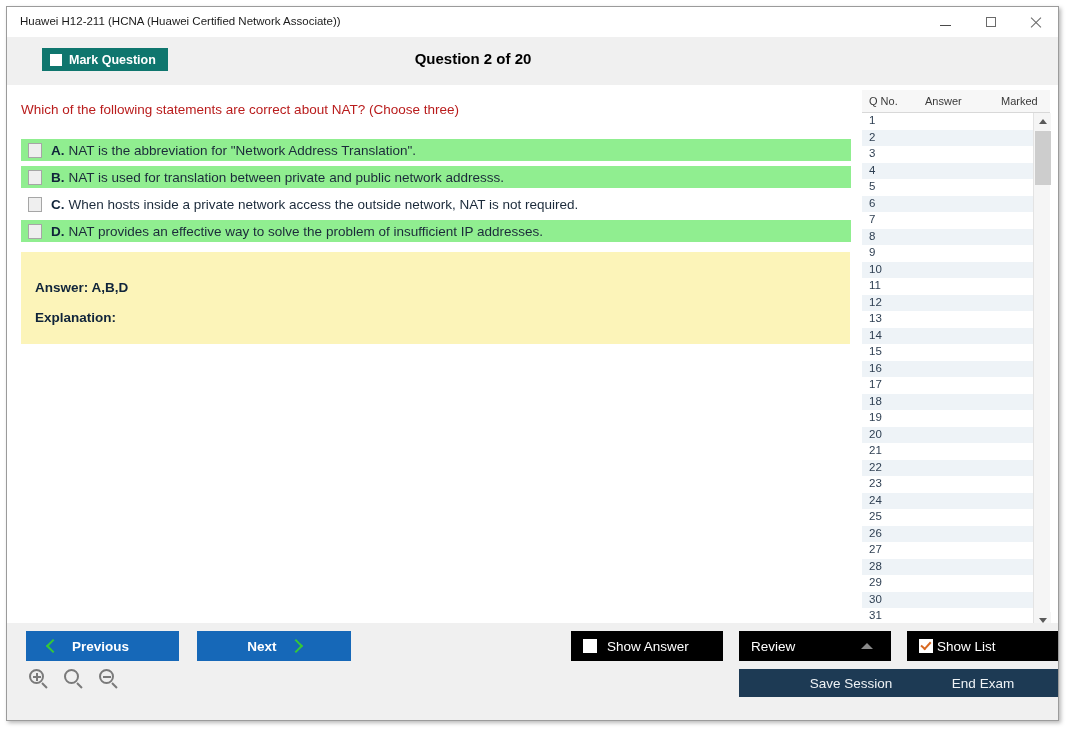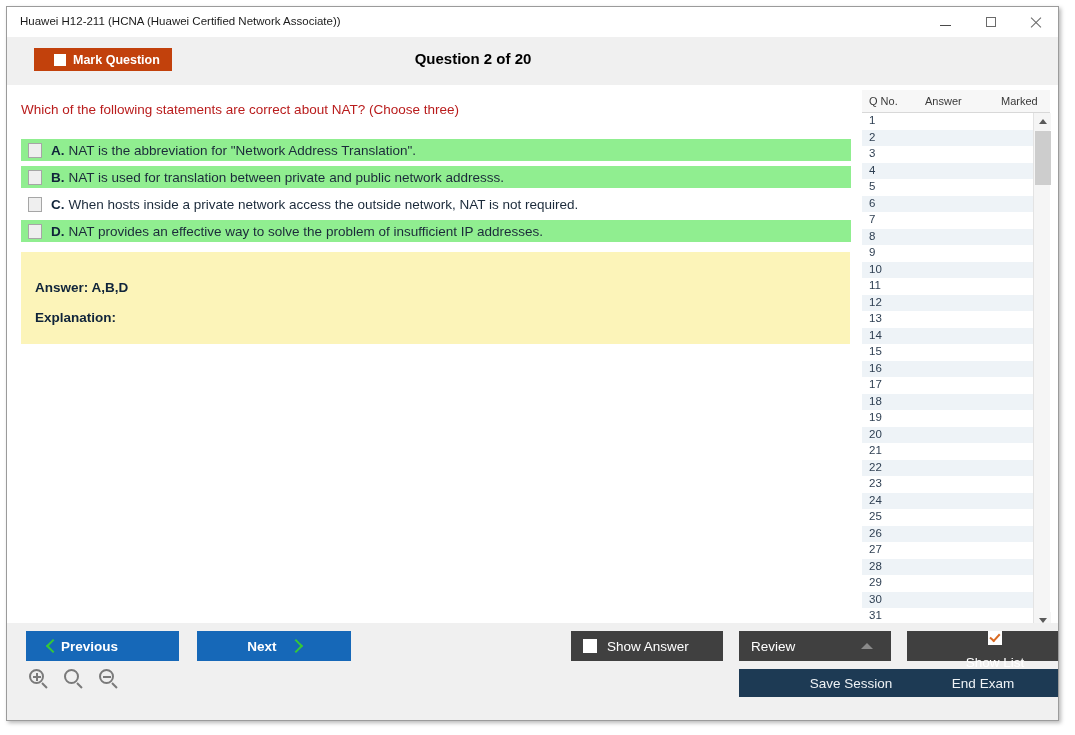--- a/index.html
+++ b/index.html
@@ -87,25 +87,25 @@
   
   .header-strip {
     position: absolute;
     left: 0; top: 30px;
     width: 100%;
     height: 48px;
     background: #f0f0f0;
   }
   .mark-question-btn {
     position: absolute;
-    left: 27px;
+    left: 35px;
     top: 11px;
     height: 23px;
-    padding: 0 12px 0 20px;
-    background: #c2410c;
+    padding: 0 12px 0 8px;
+    background: #0f766e;
     display: flex;
     align-items: center;
     gap: 7px;
     cursor: pointer;
     border: none;
   }
   .mq-box {
     width: 12px;
     height: 12px;
     background: #ffffff;
@@ -343,40 +343,40 @@
     font-size: 13.5px;
     font-weight: bold;
     height: 30px;
   }
   .btn-prev {
     left: 19px;
     top: 8px;
     width: 153px;
     justify-content: flex-start;
     padding-left: 22px;
-    gap: 3px;
+    gap: 14px;
   }
   .btn-next {
     left: 190px;
     top: 8px;
     width: 154px;
     justify-content: center;
     gap: 14px;
   }
   .chev {
     display: inline-block;
     width: 8px; height: 8px;
     border-top: 2.5px solid #36c936;
     border-right: 2.5px solid #36c936;
   }
   .chev.left  { transform: rotate(-135deg); }
   .chev.right { transform: rotate(45deg); }
 
   .btn-orange {
-    background: #404040;
+    background: #000000;
     color: #ffffff;
     font-size: 13.5px;
     height: 30px;
   }
   .btn-show-answer {
     left: 564px;
     top: 8px;
     width: 152px;
     padding-left: 12px;
     gap: 10px;
@@ -387,22 +387,21 @@
     width: 152px;
     padding-left: 12px;
     justify-content: space-between;
     padding-right: 18px;
   }
   .btn-show-list {
     left: 900px;
     top: 8px;
     width: 164px;
     padding-left: 12px;
-    gap: 10px;
-    flex-direction: column;
+    gap: 4px;
   }
   .cb-white {
     width: 14px; height: 14px;
     background: #ffffff;
     display: flex;
     align-items: center;
     justify-content: center;
     flex: 0 0 auto;
   }
   .cb-check {

